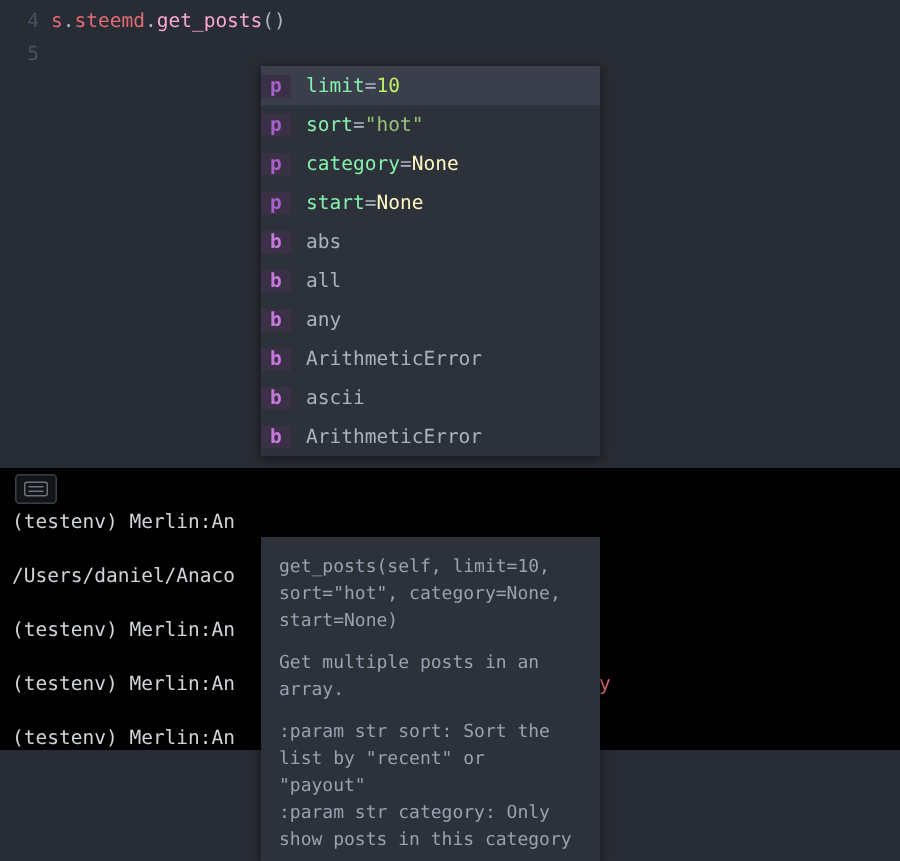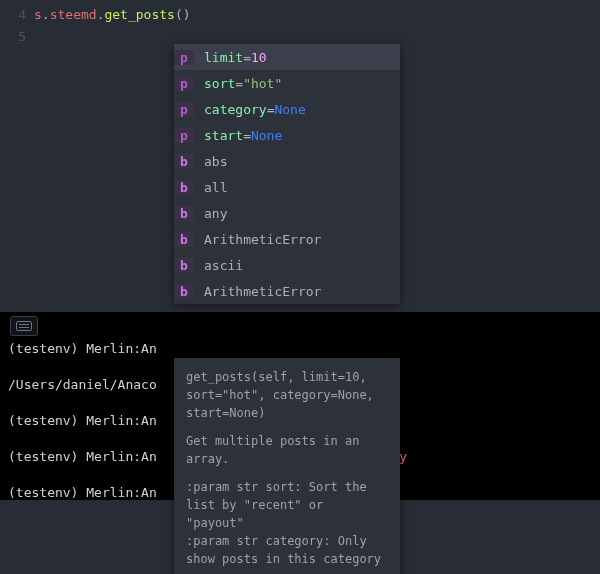--- a/index.html
+++ b/index.html
@@ -2,41 +2,41 @@
 <html><head>
 <meta charset="utf-8">
 <style>
 *{margin:0;padding:0;box-sizing:border-box}
 body{background:#282c34;font-family:Menlo,Monaco,Consolas,monospace;font-size:13px;color:#abb2bf;width:600px;height:574px;overflow:hidden;position:relative}
 .editor{display:flex;height:312px;background:#282c34}
 .gutter{width:34px;text-align:right;padding:4px 8px 4px 0;color:#495162;user-select:none;line-height:22px}
 .code{flex:1;padding:4px 0;line-height:22px}
 .line{white-space:pre}
 .tk-id{color:#e06c75}
-.tk-fn{color:#bef264}
+.tk-fn{color:#f9a8d4}
 .tk-punc{color:#abb2bf}
 .terminal{background:#000;color:#d0d4d8;height:188px;padding:10px 8px;line-height:18px;font-size:13px;white-space:pre-wrap}
 .term-toolbar{position:absolute;left:10px;top:316px;display:flex}
 .term-btn{width:28px;height:20px;border:1px solid #3a3f4b;border-radius:3px;background:#121417;display:flex;align-items:center;justify-content:center}
 .kb-glyph{width:16px;height:10px;border:1px solid #6b7280;border-radius:2px;position:relative}
 .kb-glyph:before,.kb-glyph:after{content:"";position:absolute;left:2px;right:2px;height:1px;background:#6b7280}
 .kb-glyph:before{top:2px}
 .kb-glyph:after{top:5px}
 .popup{position:absolute;left:174px;top:44px;width:226px;background:#2c313a;box-shadow:0 2px 8px rgba(0,0,0,.5);z-index:10}
 .item{display:flex;align-items:center;height:26px;cursor:pointer}
 .item.sel{background:#3a3f4b}
 .kind{width:20px;text-align:center;font-weight:700;margin-right:10px}
 .kind.p{color:#a85fc9;background:#3b3147}
 .kind.b{color:#c678dd;background:#3b3147}
 .label{color:#abb2bf}
 .kw{color:#86efac}
 .eq{color:#abb2bf}
-.num{color:#f0abfc}
+.num{color:#bef264}
 .str{color:#98c379}
-.none{color:#3b82f6}
+.none{color:#fef9c3}
 .doc{position:absolute;left:174px;top:358px;width:226px;background:#2c313a;color:#9aa2b1;padding:10px 12px;line-height:18px;font-size:12px;z-index:11;box-shadow:0 2px 8px rgba(0,0,0,.5)}
 .docsig{color:#9aa2b1;margin-bottom:10px}
 .docp{margin-bottom:10px}
 .file-hl{color:#e06c75}
 </style>
 </head>
 <body>
 
 <div class="editor">
   <div class="gutter">

